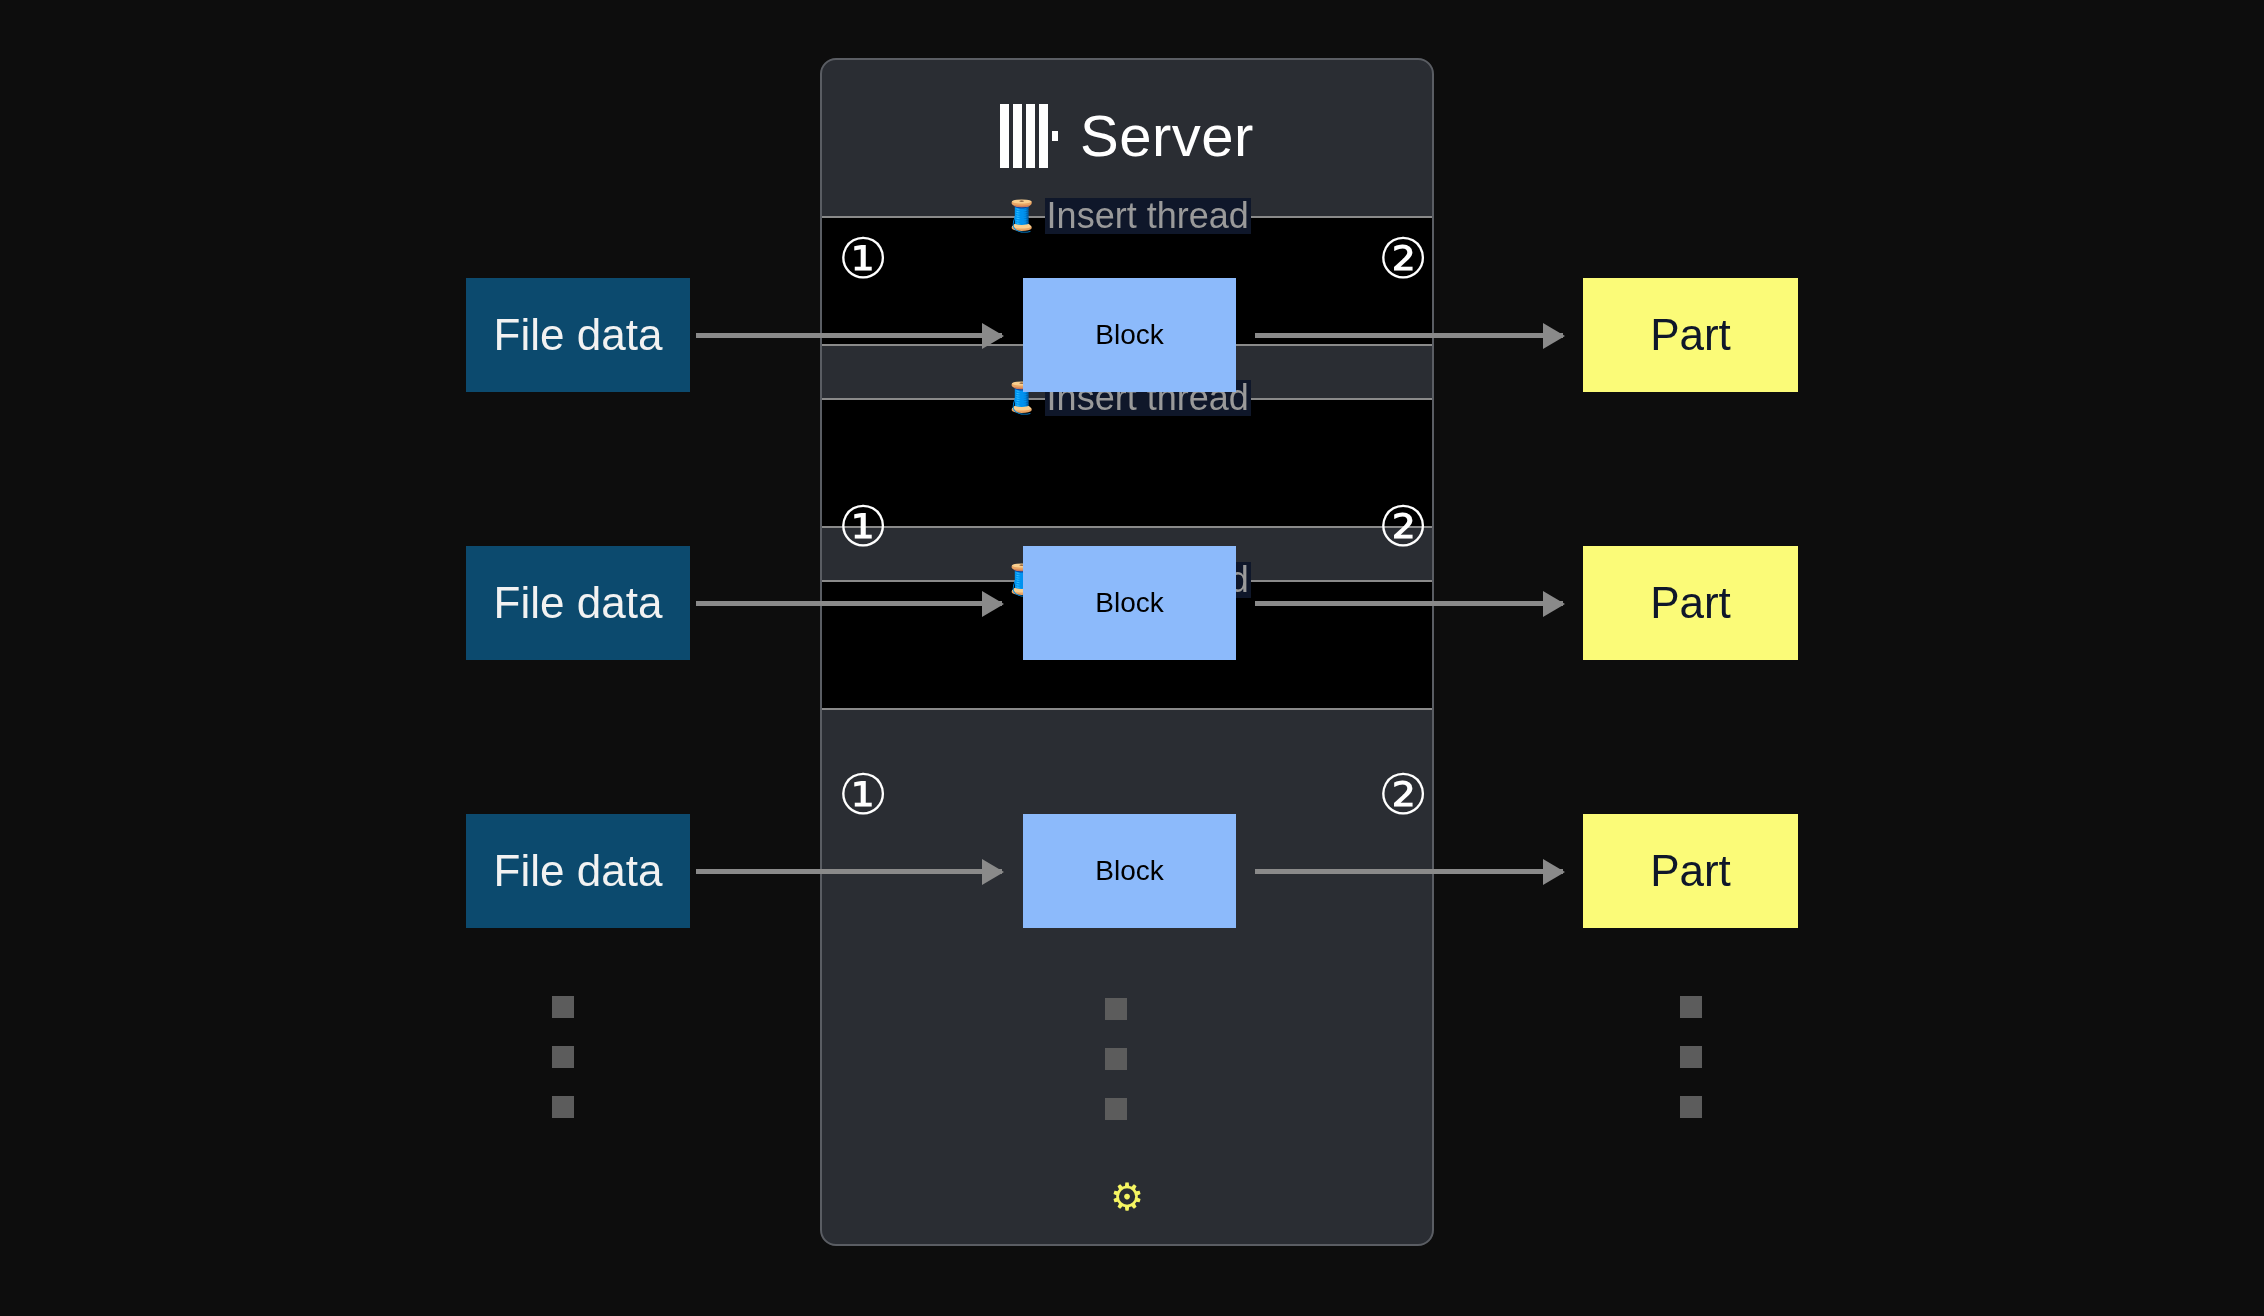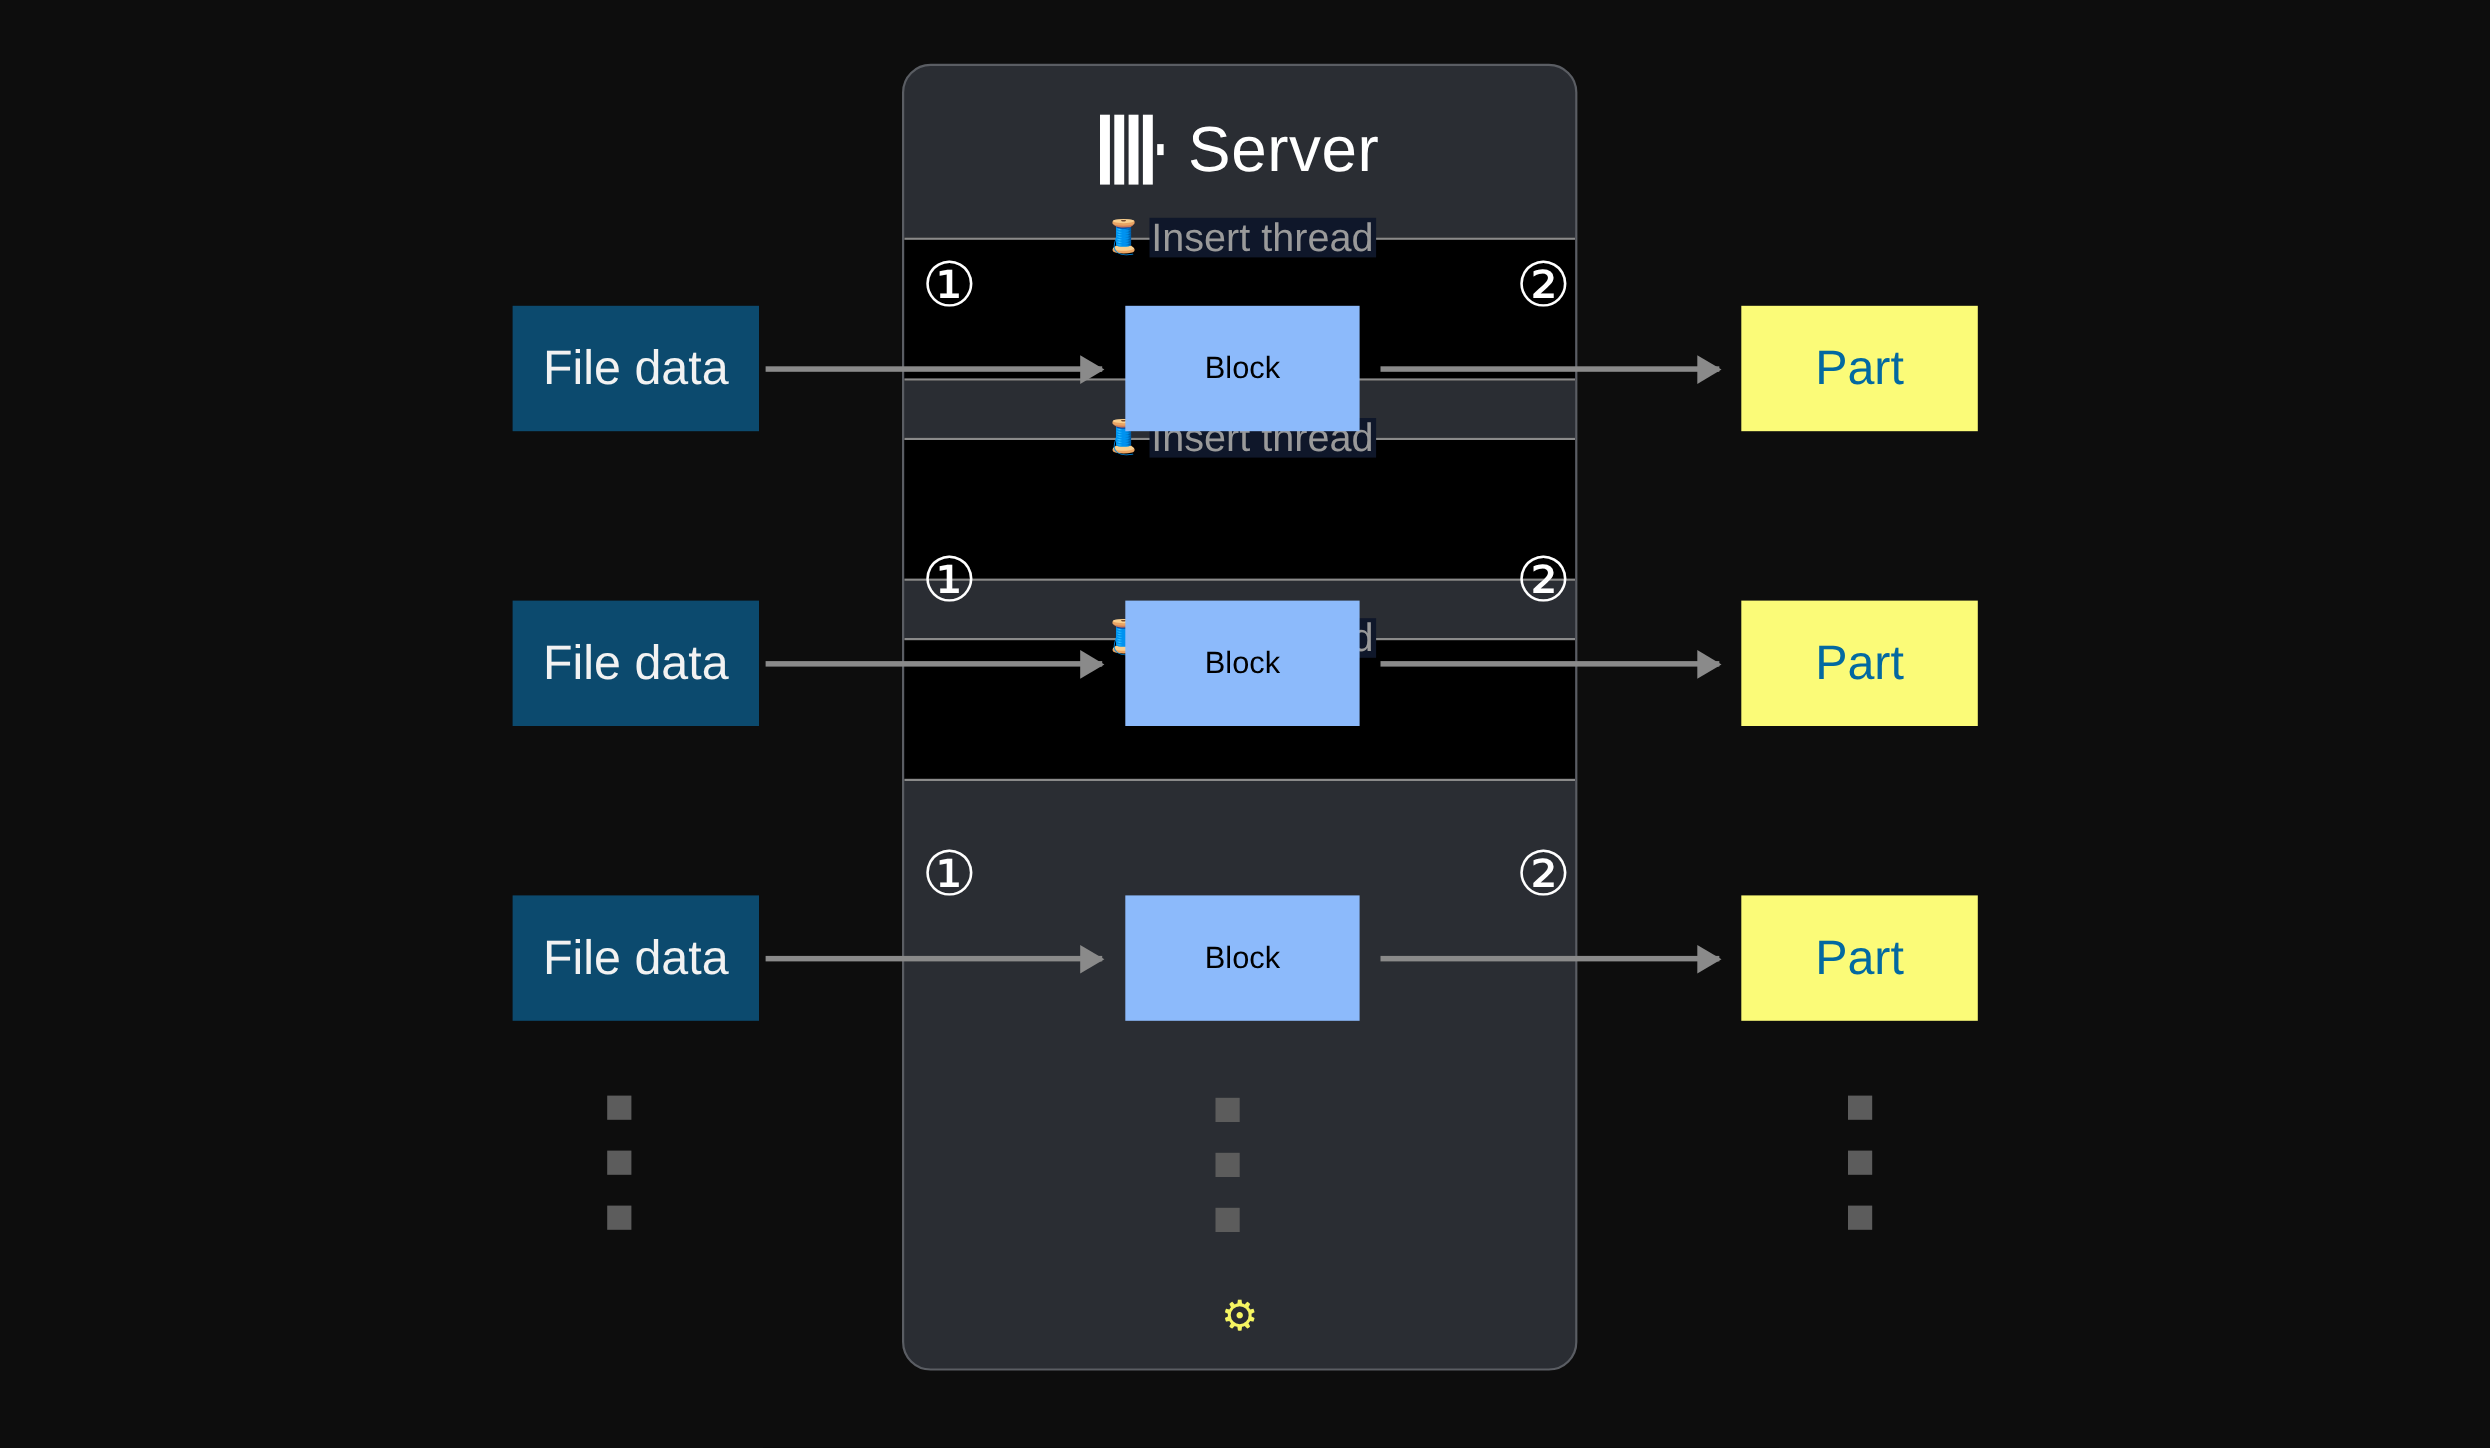--- a/index.html
+++ b/index.html
@@ -21,21 +21,21 @@
 
   
   .server-card {
     position: absolute;
     left: 820px;
     top: 58px;
     width: 614px;
     height: 1188px;
     background: #2a2d33;
     border: 2px solid #5a5d63;
-    border-radius: 26px;
+    border-radius: 16px;
     overflow: hidden;
   }
 
   .server-header {
     position: absolute;
     left: 0; top: 0;
     width: 100%;
     height: 152px;
     display: flex;
     align-items: center;
@@ -146,21 +146,21 @@
     left: 1583px;
     top: -57px;
     width: 215px;
     height: 114px;
     background: #fbfb78;
     display: flex;
     align-items: center;
     justify-content: center;
   }
   .part-box .label {
-    color: #0369a1;
+    color: #0f172a;
     font-size: 44px;
     line-height: 1;
   }
 
   
   .arrow {
     position: absolute;
     height: 5px;
     background: #8a8a8a;
     top: -2px;

